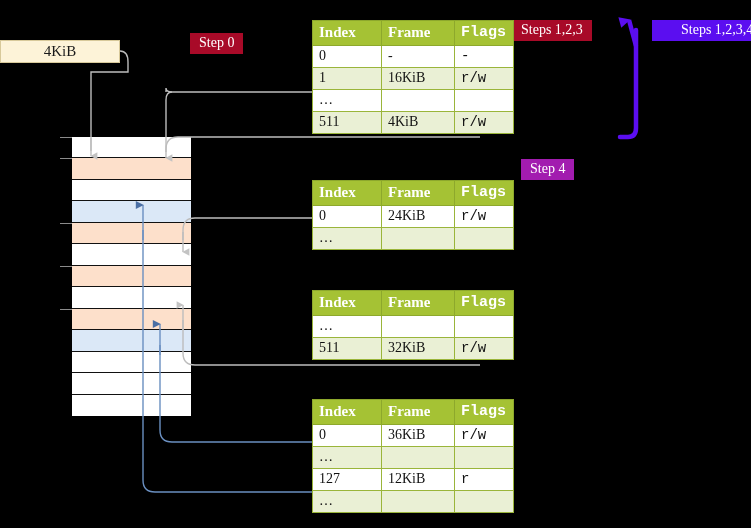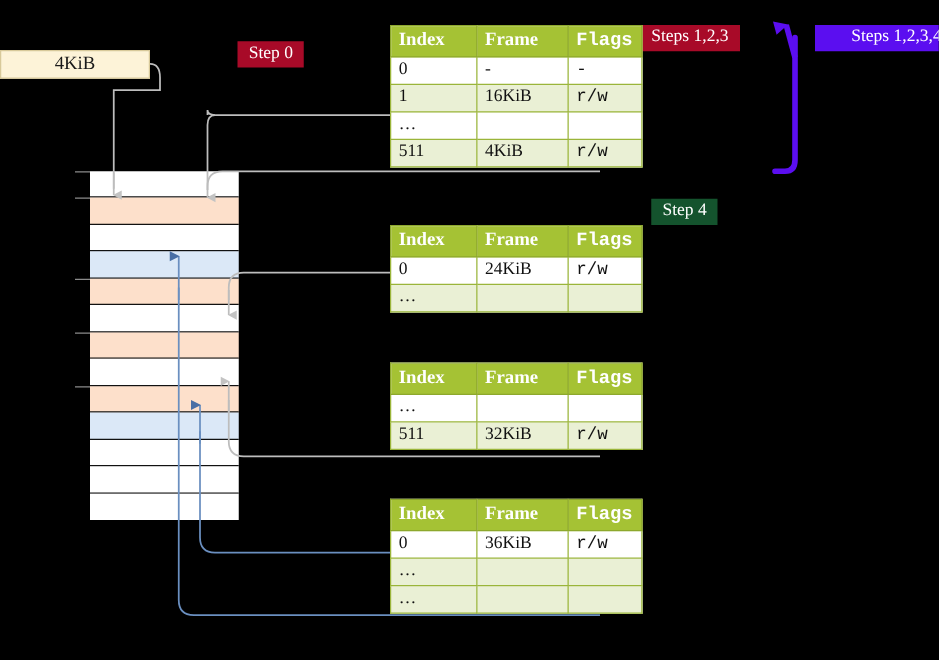--- a/index.html
+++ b/index.html
@@ -132,21 +132,21 @@
     <g>
       <path d="M620,137 L628,137 Q636,137 636,128 L636,30" fill="none" stroke="#5b0ef0" stroke-width="4.5" stroke-linecap="round"></path>
       <path d="M636,46 L629,20" fill="none" stroke="#5b0ef0" stroke-width="4.5" marker-end="url(#ahPurple)"></path>
     </g>
   </svg>
 
   <div id="badges">
       <div class="badge" style="left: 190px; top: 33px; background: rgb(168, 10, 40);">Step 0</div>
       <div class="badge" style="left: 512px; top: 20px; background: rgb(168, 10, 40);">Steps 1,2,3</div>
       <div class="badge" style="left: 652px; top: 20px; background: rgb(91, 14, 240); padding-left: 29px;">Steps 1,2,3,4</div>
-      <div class="badge" style="left: 521px; top: 159px; background: #14532d;">Step 4</div>
+      <div class="badge" style="left: 521px; top: 159px; background: #a21caf;">Step 4</div>
     </div>
 
   <div id="tables">
       <table class="ptable" style="left: 312px; top: 20px;">
         <thead>
           <tr>
             <th class="c-index">Index</th>
             <th class="c-frame">Frame</th>
             <th class="c-flags">Flags</th>
           </tr>
@@ -228,20 +228,25 @@
           <tr>
             <td class="c-index">0</td>
             <td class="c-frame">36KiB</td>
             <td class="c-flags">r/w</td>
           </tr>
           <tr class="alt">
             <td class="c-index">…</td>
             <td class="c-frame"></td>
             <td class="c-flags"></td>
           </tr>
+          <tr>
+            <td class="c-index">127</td>
+            <td class="c-frame">12KiB</td>
+            <td class="c-flags">r</td>
+          </tr>
           <tr class="alt">
             <td class="c-index">…</td>
             <td class="c-frame"></td>
             <td class="c-flags"></td>
           </tr>
         </tbody>
       </table>
     </div>
 
 </div>

